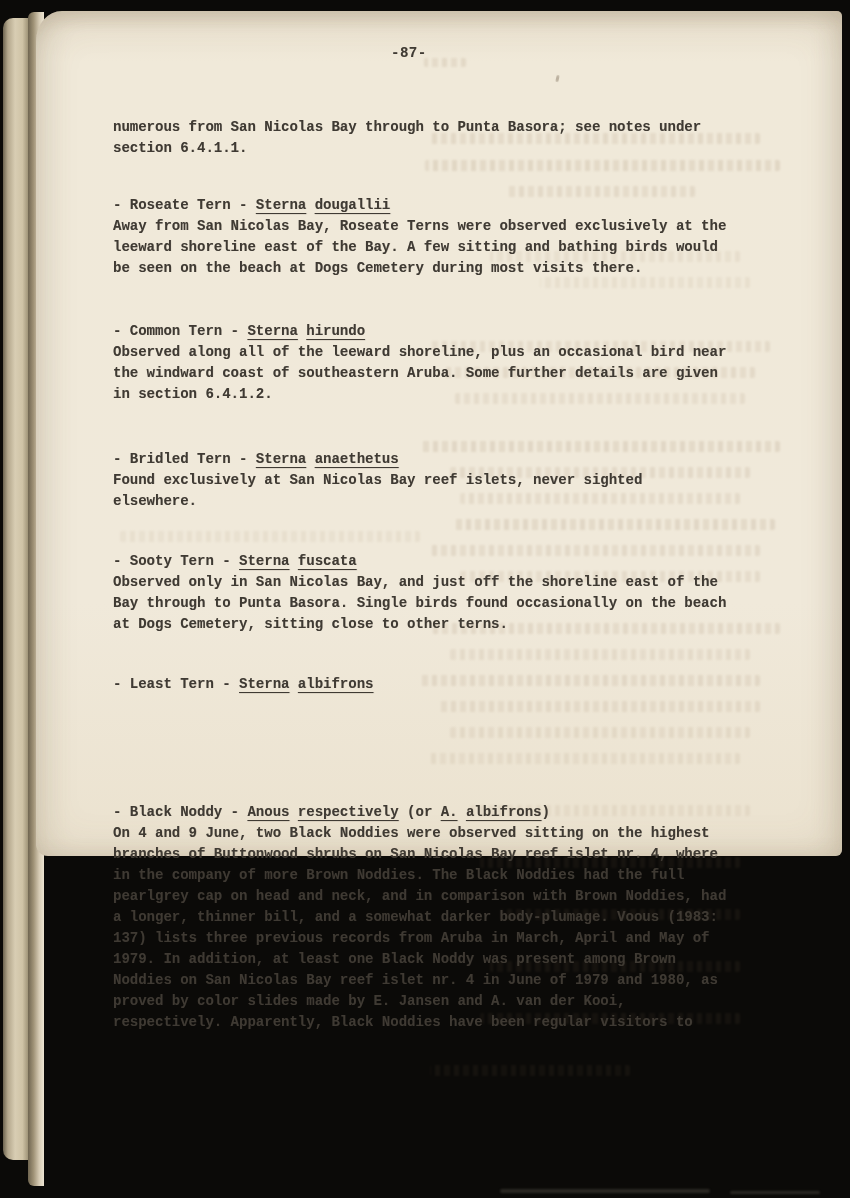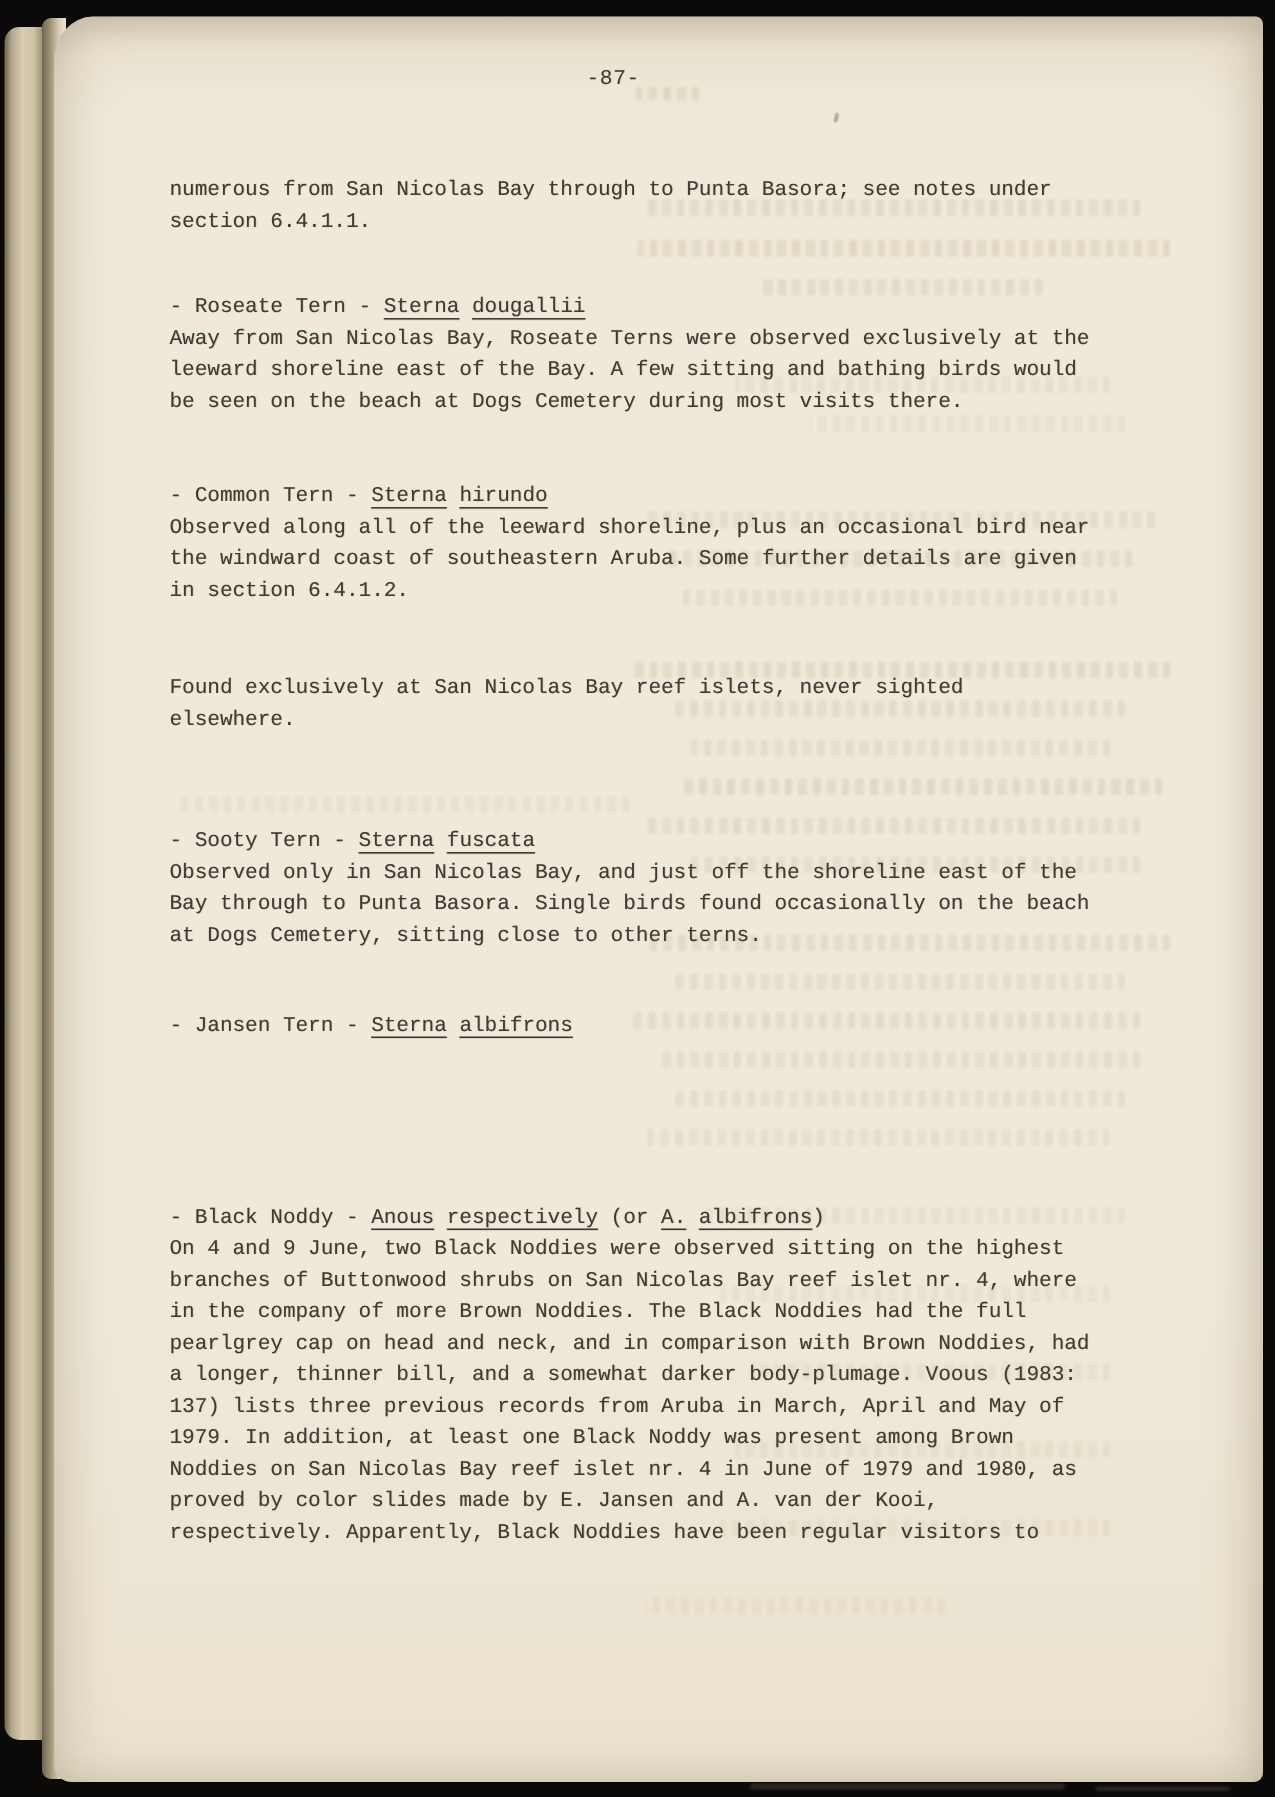--- a/index.html
+++ b/index.html
@@ -17,27 +17,28 @@
     background:linear-gradient(90deg,#6d6450 0%,#b3a78c 18%,#d8cdb3 45%,#cfc3a6 72%,#8f8468 100%);
     border-radius:10px 0 0 10px;
   }
   
   .crease{
     position:absolute;left:28px;top:12px;width:16px;height:1174px;
     background:linear-gradient(90deg,#6f6550 0%,#a09377 35%,#d6cbb4 70%,#ece4d2 100%);
     border-radius:6px 0 0 6px;
   }
   .page{
-    position:absolute;left:36px;top:11px;width:806px;height:1177px;
+    position:absolute;left:36px;top:11px;width:806px;height:845px;
     background:linear-gradient(180deg,#eae1cf 0%,#f0e9d9 6%,#f0e9da 70%,#ebe2cf 100%);
     border-radius:26px 5px 6px 12px / 30px 5px 6px 12px;
     box-shadow:inset 0 0 46px rgba(120,100,70,.14),
                inset -14px 0 20px rgba(120,100,70,.10),
                inset 16px 0 22px rgba(120,100,70,.08),
                inset 0 10px 14px rgba(120,100,70,.10);
+    font-weight:bold;
   }
   .pagenum{
     position:absolute;left:355px;top:32px;width:60px;
     font-size:14px;line-height:20px;color:#403b34;letter-spacing:.5px;
     text-shadow:.3px .3px .5px rgba(63,58,51,.35);
   }
   .section,.intro{position:absolute;left:77px;width:690px;}
   .heading,.para{
     font-size:14px;line-height:21px;color:#3f3a33;
     text-shadow:.3px .3px .6px rgba(63,58,51,.35);
@@ -124,33 +125,34 @@
     </div>
 
     <div class="section" style="top:310px">
       <div class="heading"><span>- Common Tern - </span><span class="u">Sterna</span><span> </span><span class="u">hirundo</span></div>
       <div class="para">Observed along all of the leeward shoreline, plus an occasional bird near
 the windward coast of southeastern Aruba. Some further details are given
 in section 6.4.1.2.</div>
     </div>
 
     <div class="section" style="top:438px">
+      <div class="heading"><span>- Bridled Tern - </span><span class="u">Sterna</span><span> </span><span class="u">anaethetus</span></div>
       <div class="para">Found exclusively at San Nicolas Bay reef islets, never sighted
 elsewhere.</div>
     </div>
 
     <div class="section" style="top:540px">
       <div class="heading"><span>- Sooty Tern - </span><span class="u">Sterna</span><span> </span><span class="u">fuscata</span></div>
       <div class="para">Observed only in San Nicolas Bay, and just off the shoreline east of the
 Bay through to Punta Basora. Single birds found occasionally on the beach
 at Dogs Cemetery, sitting close to other terns.</div>
     </div>
 
     <div class="section" style="top:663px">
-      <div class="heading"><span>- Jansen Tern - </span><span class="u">Sterna</span><span> </span><span class="u">albifrons</span></div>
+      <div class="heading"><span>- Least Tern - </span><span class="u">Sterna</span><span> </span><span class="u">albifrons</span></div>
     </div>
 
     <div class="section" style="top:791px">
       <div class="heading"><span>- Black Noddy - </span><span class="u">Anous</span><span> </span><span class="u">respectively</span><span> (or </span><span class="u">A.</span><span> </span><span class="u">albifrons</span><span>)</span></div>
       <div class="para">On 4 and 9 June, two Black Noddies were observed sitting on the highest
 branches of Buttonwood shrubs on San Nicolas Bay reef islet nr. 4, where
 in the company of more Brown Noddies. The Black Noddies had the full
 pearlgrey cap on head and neck, and in comparison with Brown Noddies, had
 a longer, thinner bill, and a somewhat darker body-plumage. Voous (1983:
 137) lists three previous records from Aruba in March, April and May of

